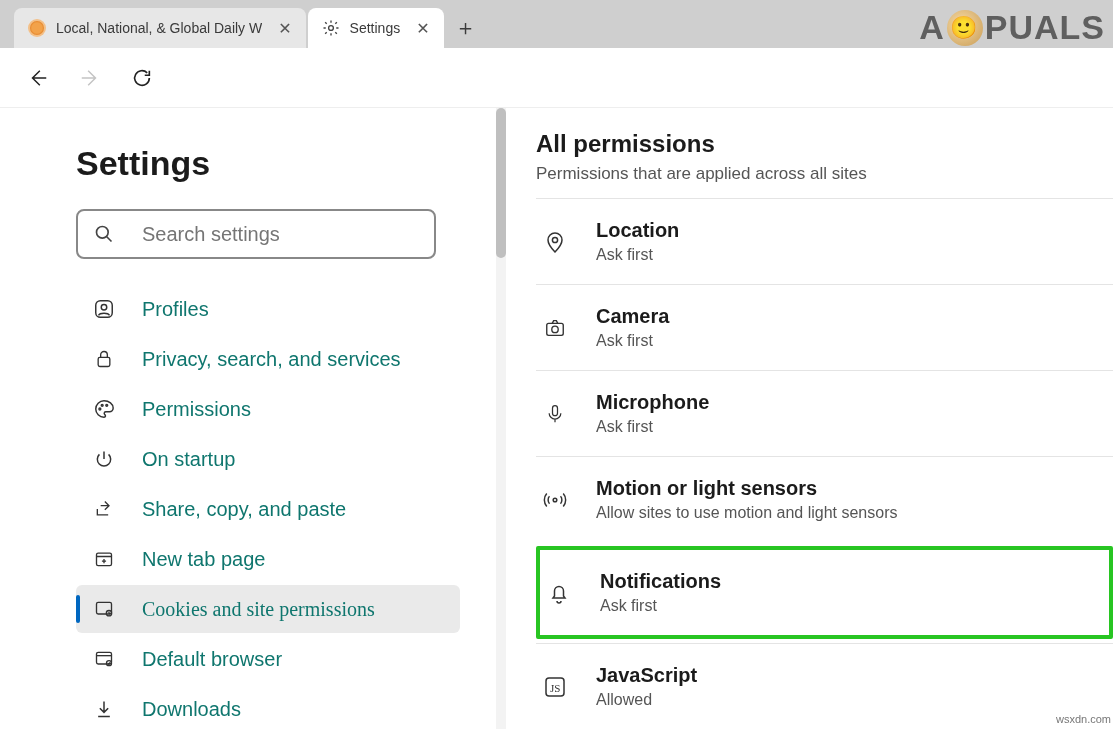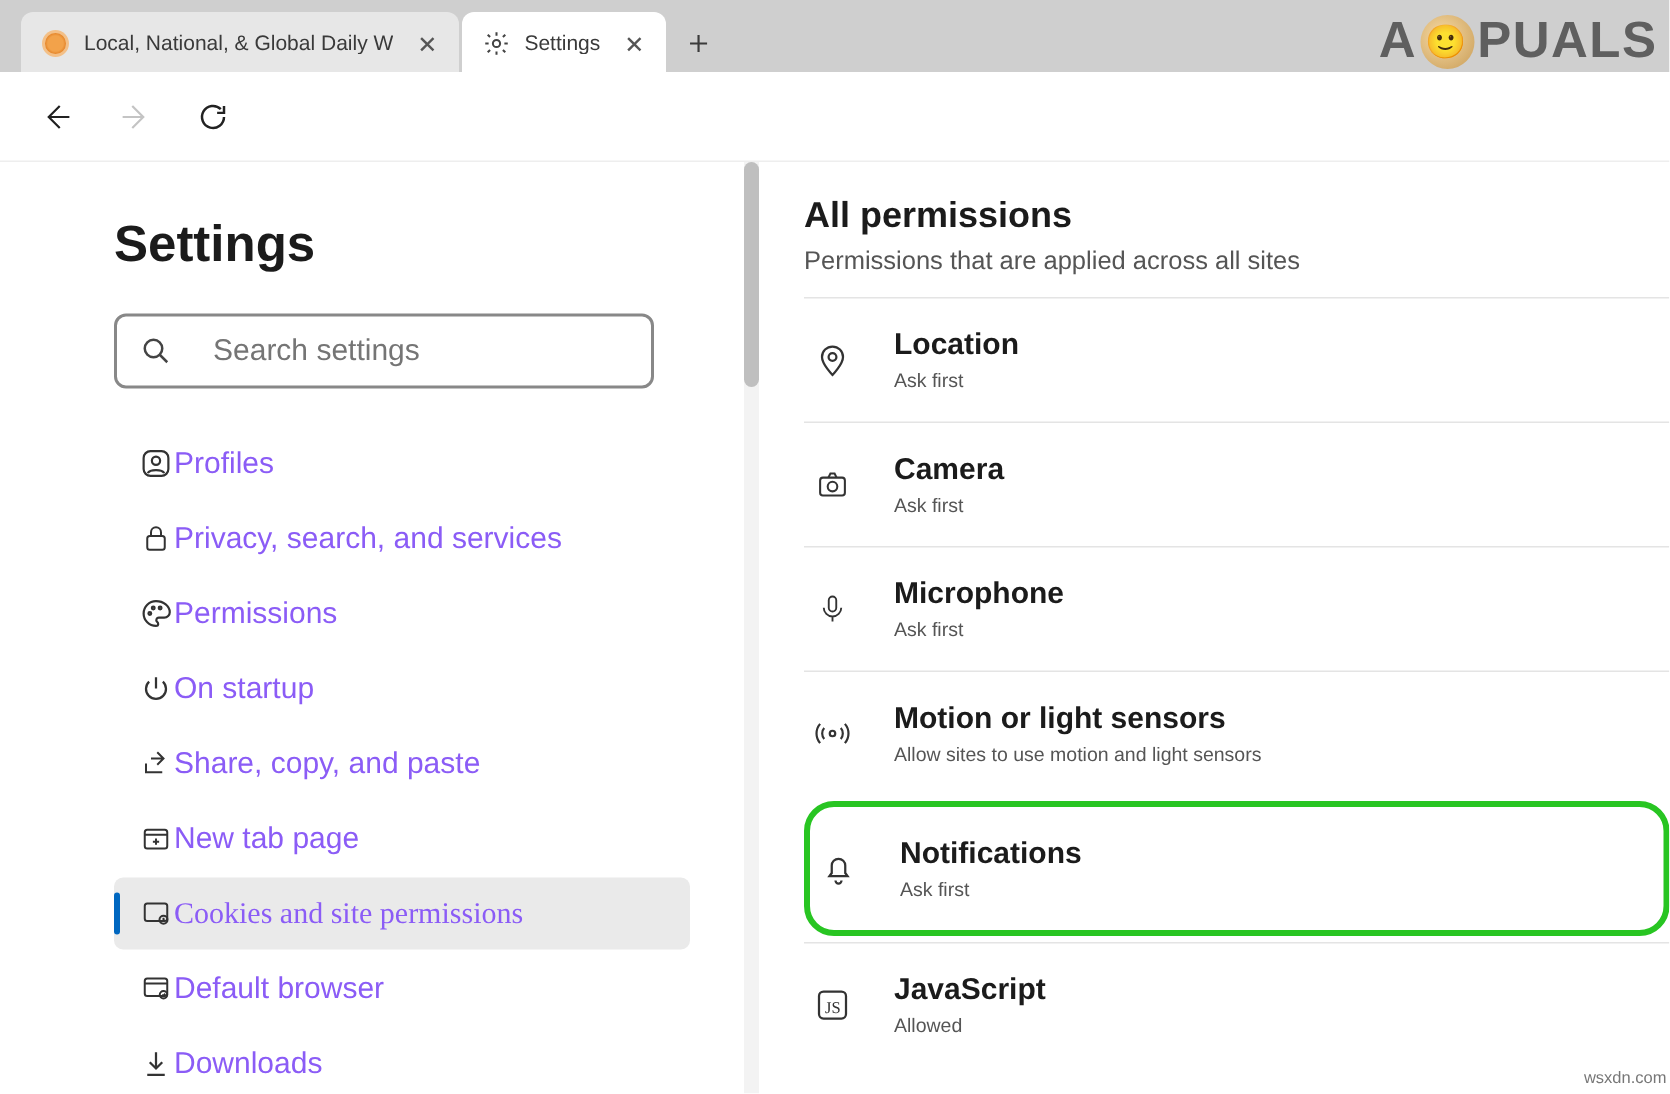--- a/index.html
+++ b/index.html
@@ -17,21 +17,21 @@
   .tabstrip {
     height: 48px;
     background: #cfcfcf;
     display: flex;
     align-items: flex-end;
     padding-left: 14px;
   }
   .tab {
     height: 40px;
     display: flex;
-    align-items: flex-start;
+    align-items: center;
     gap: 10px;
     padding: 12px 14px;
     font-size: 14px;
     color: #3a3a3a;
     border-top-left-radius: 8px;
     border-top-right-radius: 8px;
     position: relative;
     margin-right: 2px;
     min-width: 0;
   }
@@ -79,22 +79,22 @@
   .searchbox{
     display:flex;align-items:center;gap:26px;
     border:2px solid #888;border-radius:8px;height:50px;
     padding:0 16px;width:360px;margin-bottom:26px;
   }
   .searchbox input{
     border:none;outline:none;font-size:20px;color:#555;flex:1;background:transparent;
   }
   .nav-list{display:flex;flex-direction:column;gap:2px;width:384px;}
   .nav-item{
-    display:flex;align-items:center;gap:0;height:48px;
-    padding:0 16px;border-radius:6px;font-size:20px;color:#8b5cf6;
+    display:flex;align-items:center;gap:26px;height:48px;
+    padding:0 16px;border-radius:6px;font-size:20px;color:#0f766e;
     position:relative;
   }
   .nav-item.selected{
     background:#eaeaea;
     font-family:Liberation Serif, serif;
   }
   .nav-item.selected::before{
     content:"";position:absolute;left:0;top:10px;bottom:10px;width:4px;
     background:#0067c0;border-radius:2px;
   }
@@ -115,23 +115,23 @@
   .right h2{font-size:24px;font-weight:600;margin:0 0 6px 0;}
   .right .sub{font-size:17px;color:#555;margin:0 0 14px 0;}
   .perm-list{display:flex;flex-direction:column;}
   .perm-row{
     display:flex;align-items:center;gap:26px;
     padding:20px 8px 20px 4px;border-top:1px solid #e4e4e4;
   }
   .perm-row:first-child{border-top:1px solid #e4e4e4;}
   .perm-icon{width:30px;display:flex;justify-content:center;color:#333;}
   .perm-text .t{font-size:20px;font-weight:600;}
-  .perm-text .s{font-size:13px;color:#555;margin-top:4px;}
+  .perm-text .s{font-size:16px;color:#555;margin-top:4px;}
   .perm-row.highlight{
-    border:4px solid #28c522;border-radius:20px;margin:4px 0;
+    border:4px solid #28c522;border-radius:2px;margin:4px 0;
   }
   
   .wm{
     position:absolute;right:8px;top:8px;font-size:34px;font-weight:700;
     color:#5f5f5f;letter-spacing:1px;display:flex;align-items:center;gap:2px;
     pointer-events:none;user-select:none;
   }
   .wm .dot{width:36px;height:36px;border-radius:50%;
     background:radial-gradient(circle at 40% 40%,#f7dca8,#c89b54);
     display:inline-flex;align-items:center;justify-content:center;font-size:22px;}

